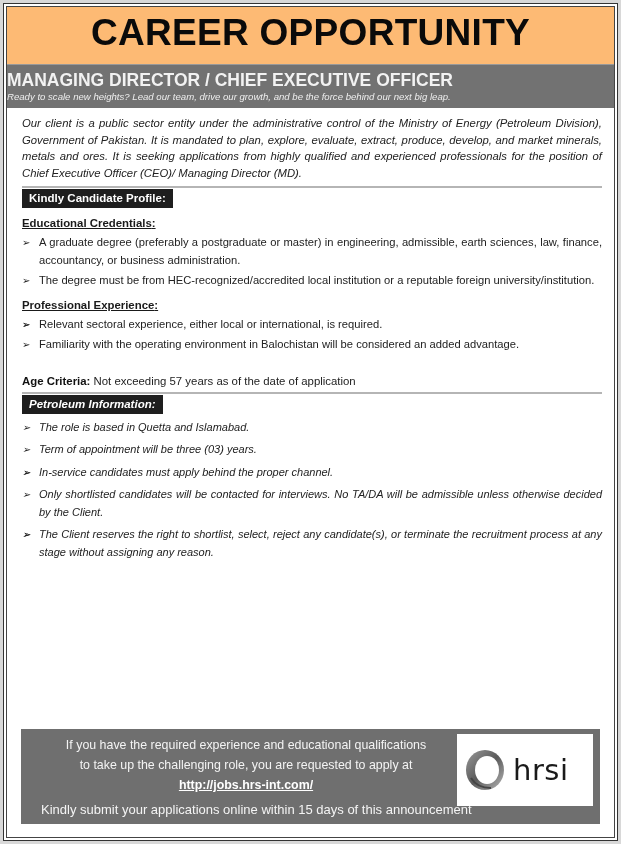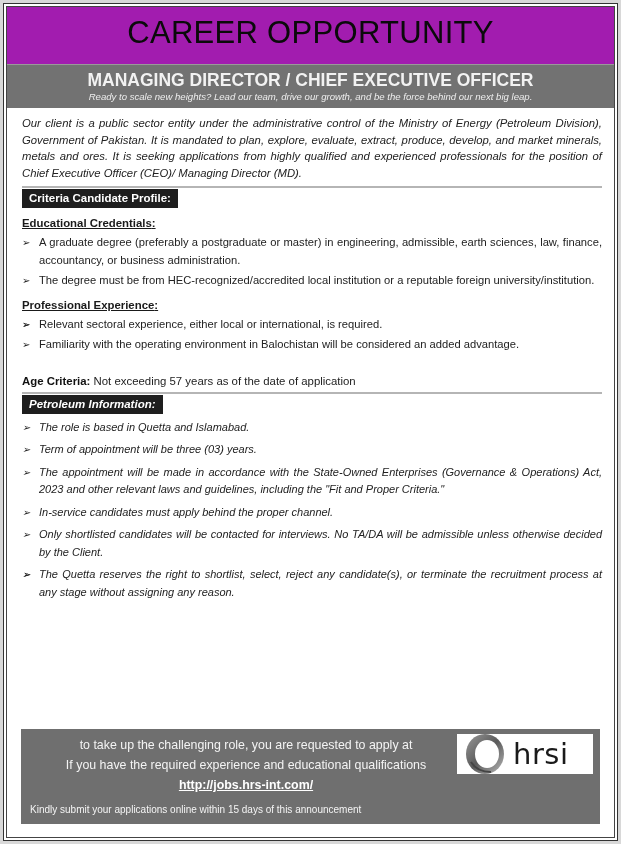--- a/index.html
+++ b/index.html
@@ -7,26 +7,26 @@
     body { font-family: "Liberation Sans", sans-serif; color: #1a1a1a; }
     .frame {
       position: absolute; left: 3px; top: 3px; width: 615px; height: 838px;
       border: 1px solid #333; background: #fff; padding: 2px;
     }
     .frame-inner {
       position: relative; width: 100%; height: 100%;
       border: 1px solid #444; background: #fff;
     }
     .title {
-      height: 57px; text-align: center; font-weight: normal; font-size: 31px;
+      height: 57px; text-align: center; font-weight: bold; font-size: 37px;
       line-height: 52px; letter-spacing: 0.3px; color: #0a0a0a;
-      background: #a21caf;
+      background: #fdba74;
     }
     .title-band {
-      background: #727272; color: #fff; text-align: center;
+      background: #727272; color: #fff; 
       height: 44px; padding-top: 5px; border-top: 1px solid #999;
     }
     .title-band .role { font-weight: bold; font-size: 17.5px; line-height: 20px; color: #f2f2f2; }
     .title-band .tagline { font-style: italic; font-size: 9.6px; line-height: 14px; color: #eee; }
     .content { padding: 7px 12px 0 15px; }
     .intro {
       font-size: 11.3px; line-height: 16.6px; text-align: justify; color: #222; font-style: italic;
     }
     .rule { height: 2px; background: #b5b5b5; margin-top: 5px; }
     .section-label {
@@ -53,24 +53,24 @@
     .apply-band {
       position: absolute; left: 14px; right: 14px; bottom: 13px; height: 95px;
       background: #6f6f6f; color: #f4f4f4;
     }
     .apply-text {
       position: absolute; left: 0; top: 6px; width: 450px; text-align: center;
       font-size: 12.4px; line-height: 20px;
     }
     .apply-url { font-weight: bold; text-decoration: underline; color: #fff; text-align: right; }
     .apply-deadline {
-      position: absolute; left: 9px; bottom: 6px; font-size: 10px; line-height: 16px;
+      position: absolute; left: 20px; bottom: 6px; font-size: 13px; line-height: 16px;
     }
     .logo-box {
-      position: absolute; right: 7px; top: 5px; width: 136px; height: 40px;
+      position: absolute; right: 7px; top: 5px; width: 136px; height: 72px;
       background: #fff; display: flex; align-items: center; padding-left: 6px;
     }
     .logo-text {
       font-family: "DejaVu Sans", sans-serif; font-size: 29px; color: #1a1a1a;
       margin-left: 6px; letter-spacing: 0.5px; font-weight: normal;
     }
   </style>
 </head>
 <body>
 
@@ -81,21 +81,21 @@
 
     <div class="title-band">
       <div class="role">MANAGING DIRECTOR / CHIEF EXECUTIVE OFFICER</div>
       <div class="tagline">Ready to scale new heights? Lead our team, drive our growth, and be the force behind our next big leap.</div>
     </div>
 
     <div class="content">
       <p class="intro">Our client is a public sector entity under the administrative control of the Ministry of Energy (Petroleum Division), Government of Pakistan. It is mandated to plan, explore, evaluate, extract, produce, develop, and market minerals, metals and ores. It is seeking applications from highly qualified and experienced professionals for the position of Chief Executive Officer (CEO)/ Managing Director (MD).</p>
       <div class="rule"></div>
 
-      <div class="section-label">Criteria Candidate Profile:</div>
+      <div class="section-label">Kindly Candidate Profile:</div>
 
       <div class="subhead"><span>Educational Credentials</span><span class="colon">:</span></div>
       <ul class="bullets">
         <li><span class="arrow">➢</span><span>A graduate degree (preferably a postgraduate or master) in engineering, admissible, earth sciences, law, finance, accountancy, or business administration.</span></li>
         <li><span class="arrow">➢</span><span>The degree must be from HEC-recognized/accredited local institution or a reputable foreign university/institution.</span></li>
       </ul>
 
       <div class="subhead"><span>Professional Experience</span><span class="colon">:</span></div>
       <ul class="bullets">
         <li><span class="arrow">➢</span></li>
@@ -103,32 +103,32 @@
         <li><span class="arrow">➢</span><span>Familiarity with the operating environment in Balochistan will be considered an added advantage.</span></li>
       </ul>
 
       <div class="age"><b>Age Criteria:</b> <span>Not exceeding 57 years as of the date of application</span></div>
       <div class="rule" style="margin-top:3px;"></div>
 
       <div class="section-label italic">Petroleum Information:</div>
       <ul class="bullets italic">
         <li><span class="arrow">➢</span><span>The role is based in Quetta and Islamabad.</span></li>
         <li><span class="arrow">➢</span><span>Term of appointment will be three (03) years.</span></li>
-        <li><span class="arrow">➢</span><span>The appointment will be made in accordance with the State-Owned Enterprises (Governance &amp; Operations) Act, 2023 and other relevant laws and guidelines, including the "Fit and Proper Criteria."</span></li>
+        <li><span class="arrow">➢</span></li>
         <li><span class="arrow">➢</span><span>In-service candidates must apply behind the proper channel.</span></li>
         <li><span class="arrow">➢</span><span>Only shortlisted candidates will be contacted for interviews. No TA/DA will be admissible unless otherwise decided by the Client.</span></li>
         <li><span class="arrow">➢</span></li>
-        <li><span class="arrow">➢</span><span>The Quetta reserves the right to shortlist, select, reject any candidate(s), or terminate the recruitment process at any stage without assigning any reason.</span></li>
+        <li><span class="arrow">➢</span><span>The Client reserves the right to shortlist, select, reject any candidate(s), or terminate the recruitment process at any stage without assigning any reason.</span></li>
       </ul>
     </div>
 
     <div class="apply-band">
       <div class="apply-text">
+        <div>If you have the required experience and educational qualifications</div>
         <div>to take up the challenging role, you are requested to apply at</div>
-        <div>If you have the required experience and educational qualifications</div>
         <div><a class="apply-url">http://jobs.hrs-int.com/</a></div>
       </div>
       <div class="apply-deadline">Kindly submit your applications online within 15 days of this announcement</div>
       <div class="logo-box">
         <svg width="44" height="44" viewBox="0 0 44 44">
           <defs>
             <linearGradient id="ringGrad" x1="0" y1="0" x2="1" y2="1">
               <stop offset="0" stop-color="#9a9a9a"></stop>
               <stop offset="0.5" stop-color="#5a5a5a"></stop>
               <stop offset="1" stop-color="#b8b8b8"></stop>

